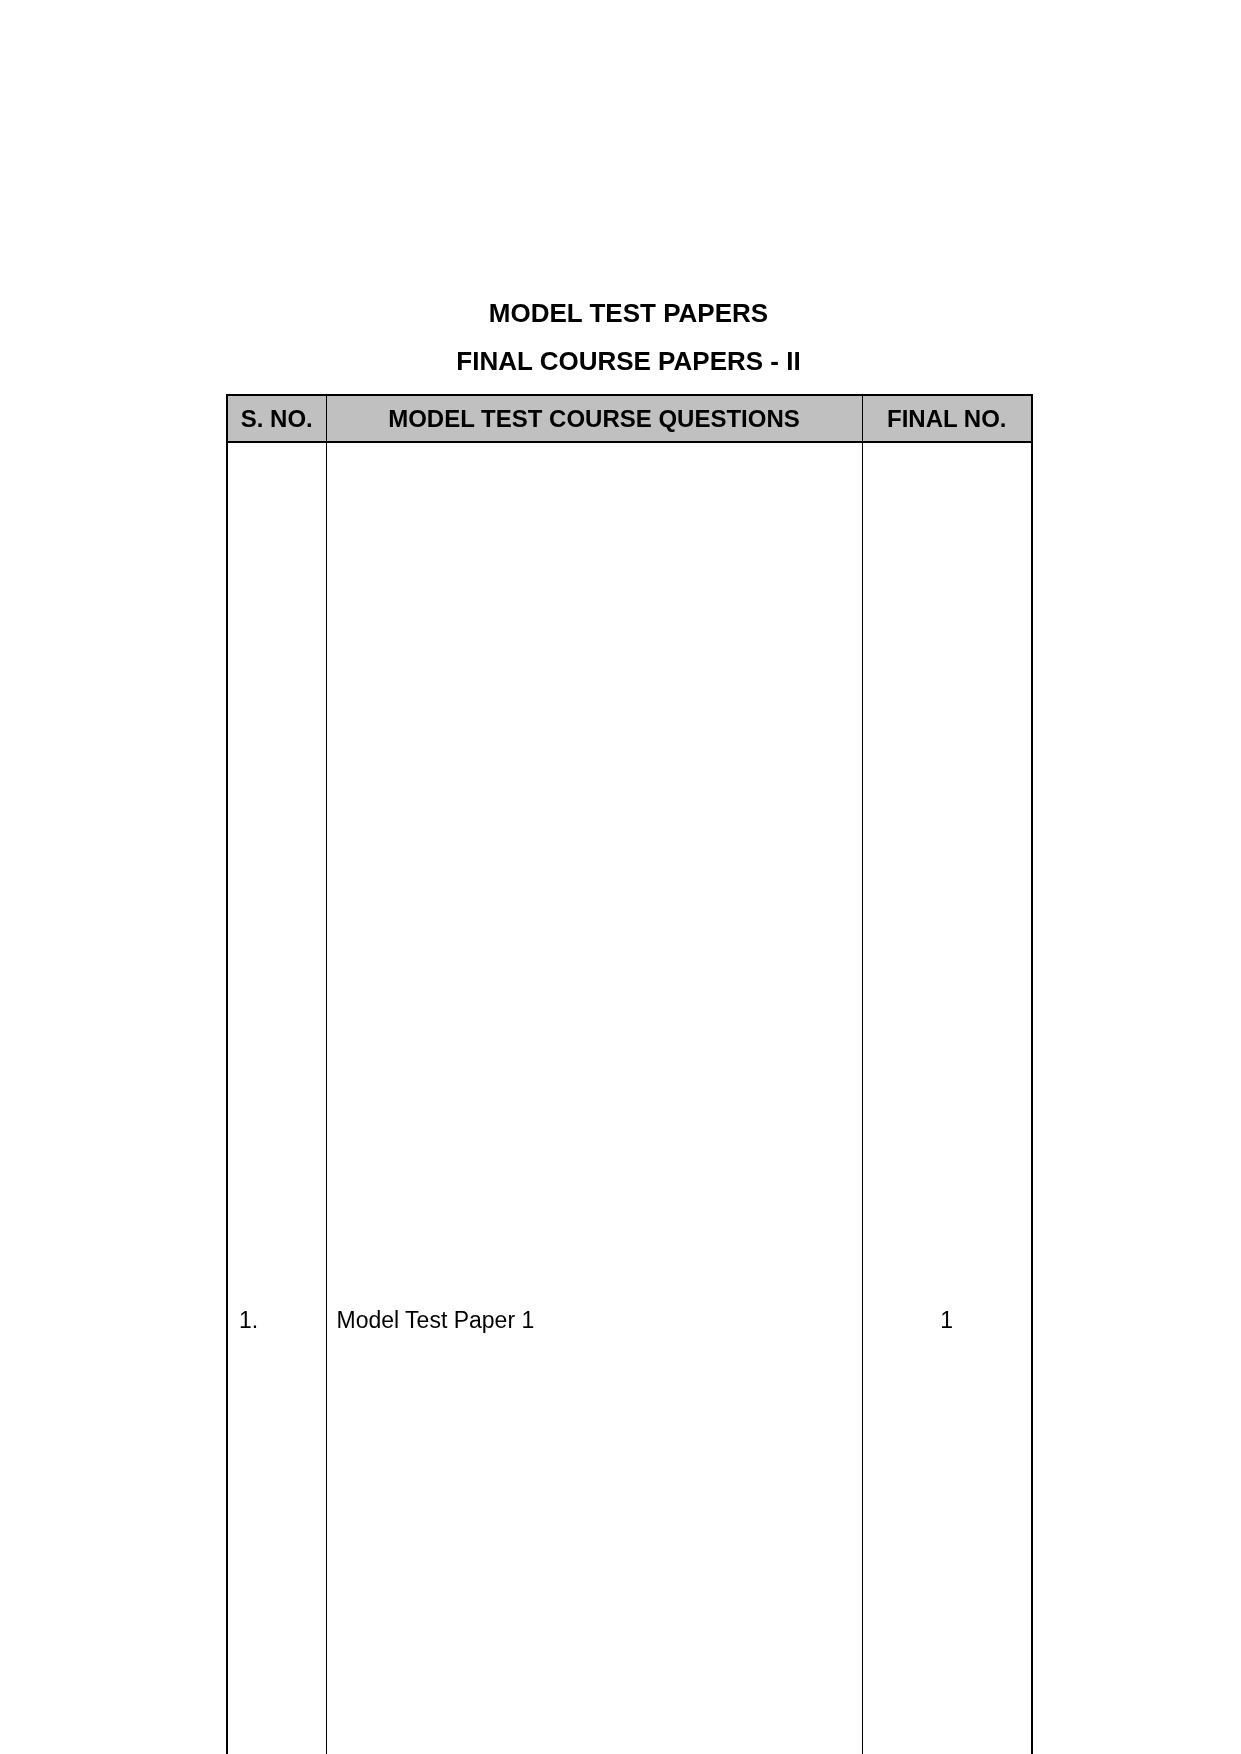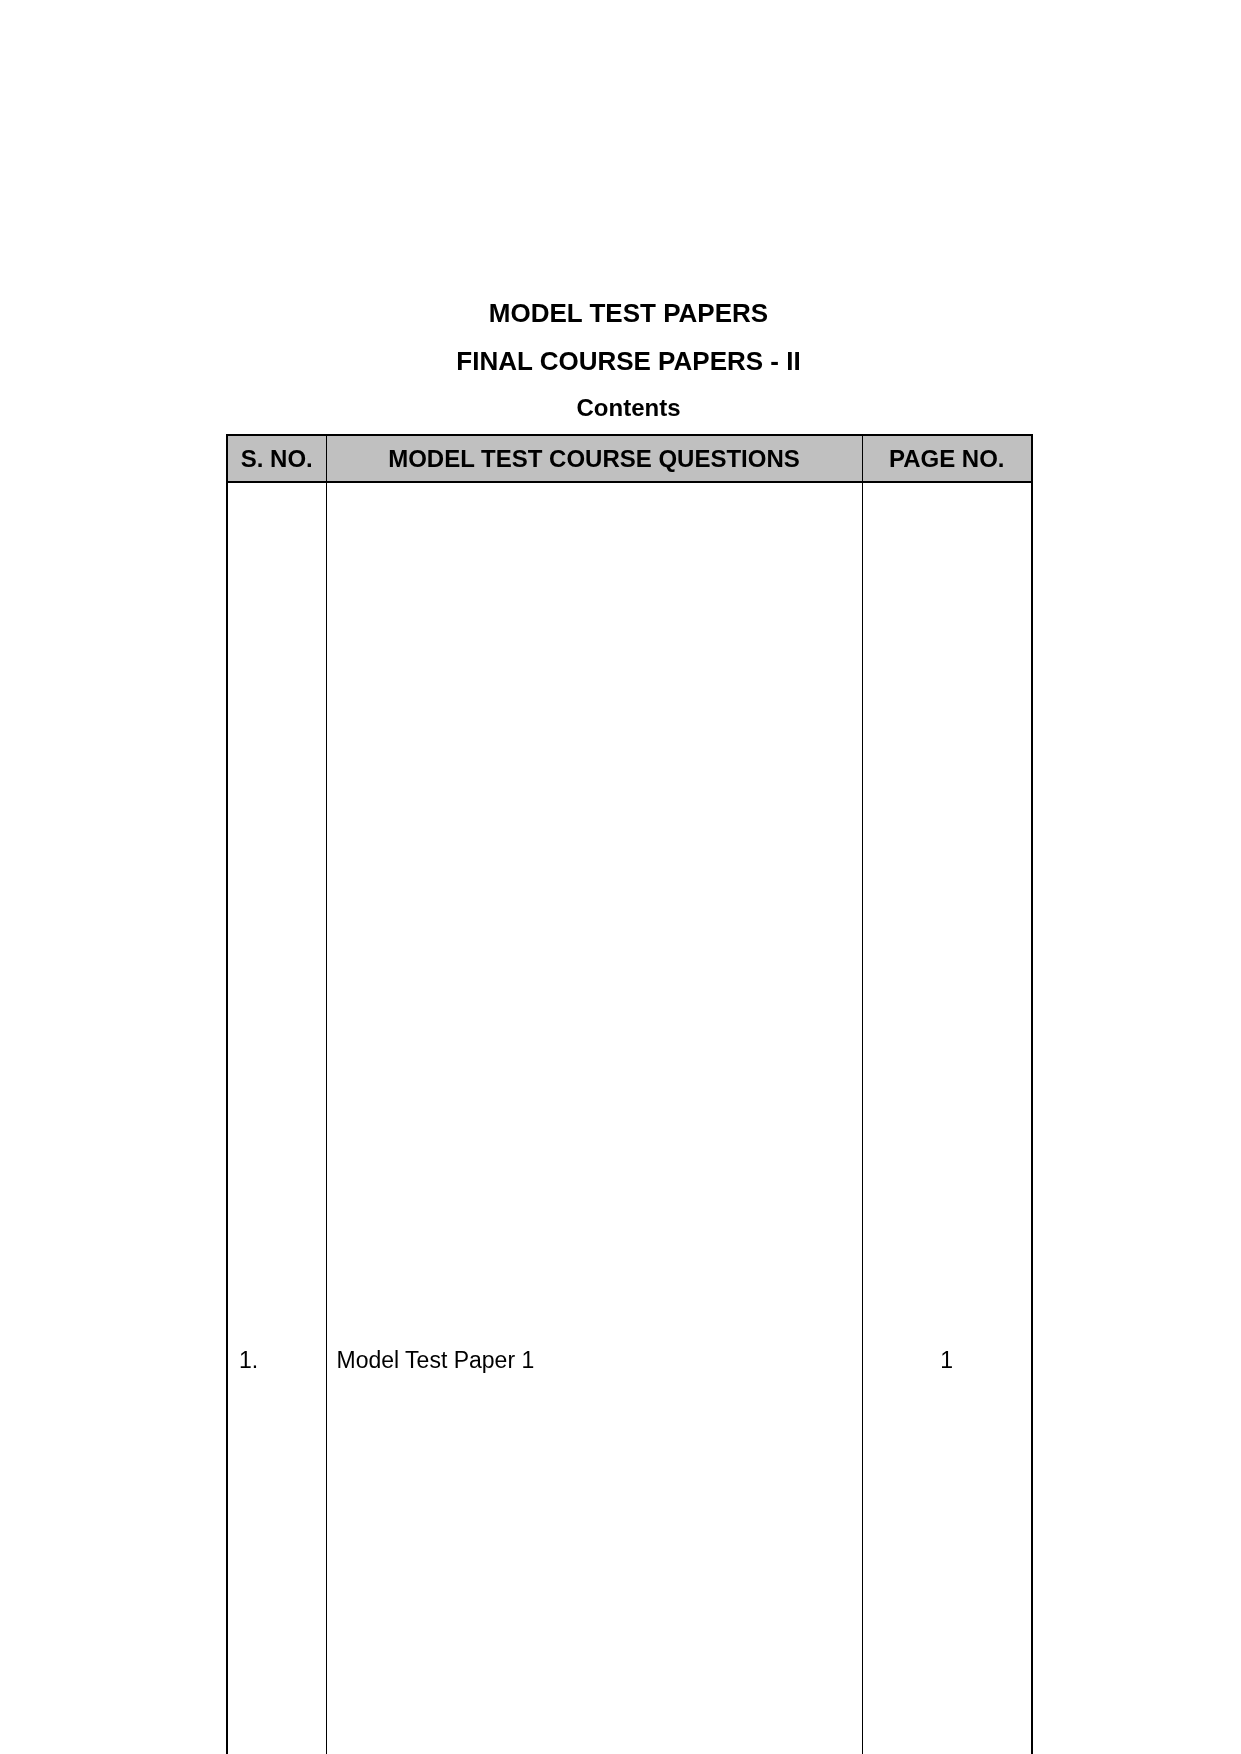--- a/index.html
+++ b/index.html
@@ -80,33 +80,32 @@
   }
 </style>
 </head>
 <body>
 
 <div class="page">
   <div class="content">
 
     <p class="doc-title">MODEL TEST PAPERS</p>
     <p class="doc-title">FINAL COURSE PAPERS - II</p>
-    <p class="contents-label">Contents</p>
 
     <table class="toc">
       <colgroup>
         <col class="c-sno">
         <col class="c-q">
         <col class="c-page">
       </colgroup>
       <thead>
         <tr>
           <th>S. NO.</th>
           <th>MODEL TEST COURSE QUESTIONS</th>
-          <th>PAGE NO.</th>
+          <th>FINAL NO.</th>
         </tr>
       </thead>
       <tbody>
           <tr>
             <td class="sno">1.</td>
             <td class="question">Model Test Paper 1</td>
             <td class="page">1</td>
           </tr>
         </tbody>
     </table>

